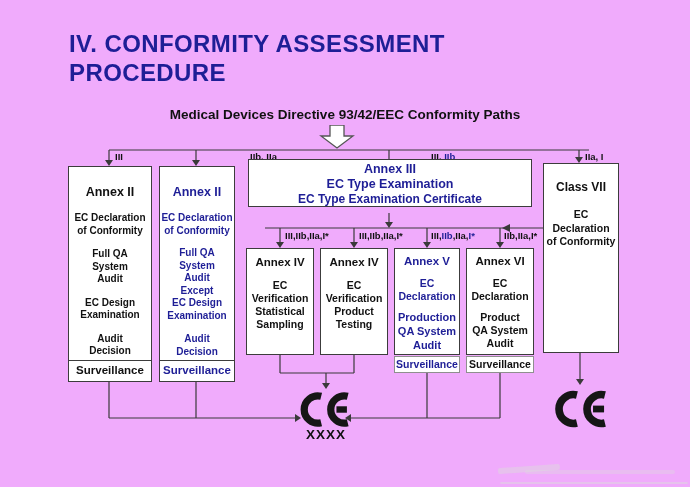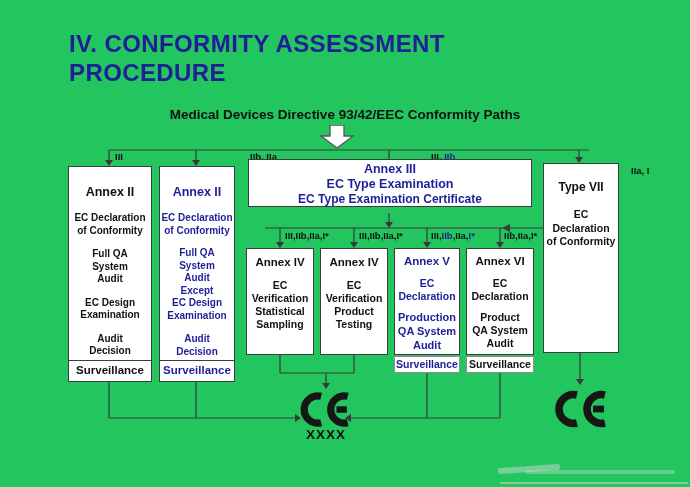--- a/index.html
+++ b/index.html
@@ -1,17 +1,17 @@
 <!DOCTYPE html>
 <html><head>
 <meta charset="utf-8">
 <style>
   html,body{margin:0;padding:0;background:#fff;}
   #canvas{
-    position:relative;width:690px;height:487px;background:#22c55e;
+    position:relative;width:690px;height:487px;background:#f0abfc;
     font-family:"Liberation Sans","DejaVu Sans",sans-serif;overflow:hidden;
   }
   .pre{white-space:pre-line;}
   #page-title{
     position:absolute;left:69px;top:30px;width:560px;
     font-size:24px;font-weight:bold;color:#1e1e96;line-height:1.2;letter-spacing:.4px;
   }
   #diagram-title{
     position:absolute;left:0;top:107px;width:690px;text-align:center;
     font-size:13.5px;font-weight:bold;color:#111;
@@ -95,21 +95,21 @@
       <polygon points="322,383 330,383 326,389"></polygon>
       <polygon points="295,414 295,422 301,418"></polygon>
       <polygon points="351,414 351,422 345,418"></polygon>
       <polygon points="576,379 584,379 580,385"></polygon>
     </g>
   </svg>
 
   <div class="lbl" style="left:115px;top:151px;"><span>III</span></div>
   <div class="lbl" style="left:202px;top:151px;padding-left:48px;"><span>IIb, IIa</span></div>
   <div class="lbl" style="left:395px;top:151px;padding-left:36px;"><span>III, </span><span class="nv">IIb</span></div>
-  <div class="lbl" style="left:585px;top:165px;margin-left:46px;"><span>IIa, I</span></div>
+  <div class="lbl" style="left:585px;top:151px;"><span>IIa, I</span></div>
 
   <div class="lbl" style="left:285px;top:230px;"><span>III,IIb,IIa,I*</span></div>
   <div class="lbl" style="left:359px;top:230px;"><span>III,IIb,IIa,I*</span></div>
   <div class="lbl" style="left:431px;top:230px;"><span>III,</span><span class="nv">IIb</span><span>,IIa,</span><span class="nv">I*</span></div>
   <div class="lbl" style="left:504px;top:230px;"><span>IIb,IIa,I*</span></div>
 
   <div class="box" style="left:68px;top:166px;width:84px;height:216px;">
     <div class="bt" style="margin-top:18px;">Annex II</div>
     <div class="bp pre" style="margin-top:12px;">EC Declaration
 of Conformity</div>
@@ -174,21 +174,21 @@
     <div class="bt" style="margin-top:6px;font-size:11.5px;">Annex VI</div>
     <div class="bp pre" style="margin-top:8px;font-size:10.5px;">EC
 Declaration</div>
     <div class="bp pre" style="margin-top:8px;font-size:10.5px;">Product
 QA System
 Audit</div>
   </div>
   <div class="survbox" style="left:466px;top:356px;width:68px;height:17px;">Surveillance</div>
 
   <div class="box" style="left:543px;top:163px;width:76px;height:190px;">
-    <div class="bt" style="margin-top:16px;font-size:12px;">Type VII</div>
+    <div class="bt" style="margin-top:16px;font-size:12px;">Class VII</div>
     <div class="bp pre" style="margin-top:14px;font-size:10.5px;">EC
 Declaration
 of Conformity</div>
   </div>
 
   <svg class="overlay" style="left:299px;top:391px;" width="54" height="37" viewBox="0 0 66 46">
     <path d="M27 6.5 A17 17 0 1 0 27 39.5" fill="none" stroke="#161616" stroke-width="9"></path>
     <path d="M60 6.5 A17 17 0 1 0 60 39.5" fill="none" stroke="#161616" stroke-width="9"></path>
     <path d="M46 23 H59" fill="none" stroke="#161616" stroke-width="8"></path>
   </svg>

